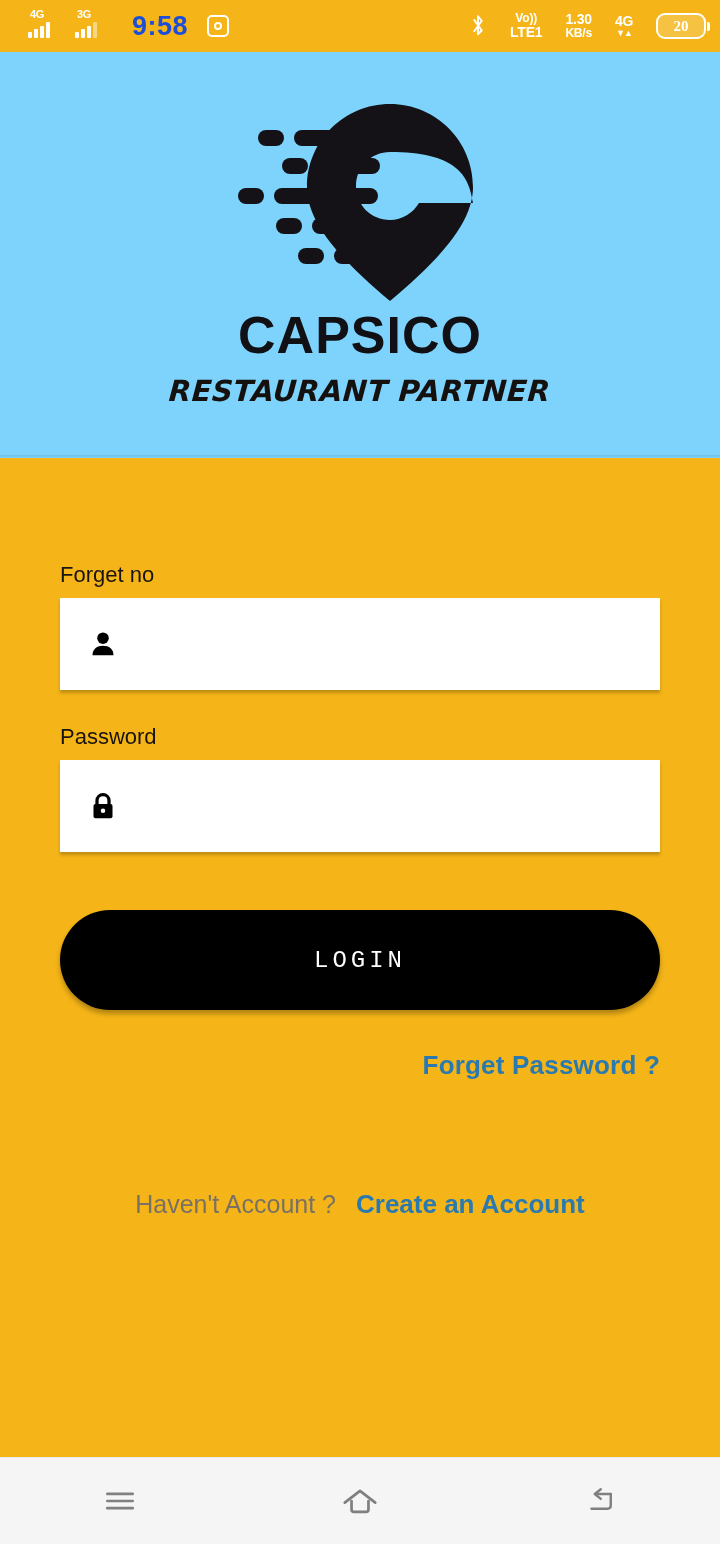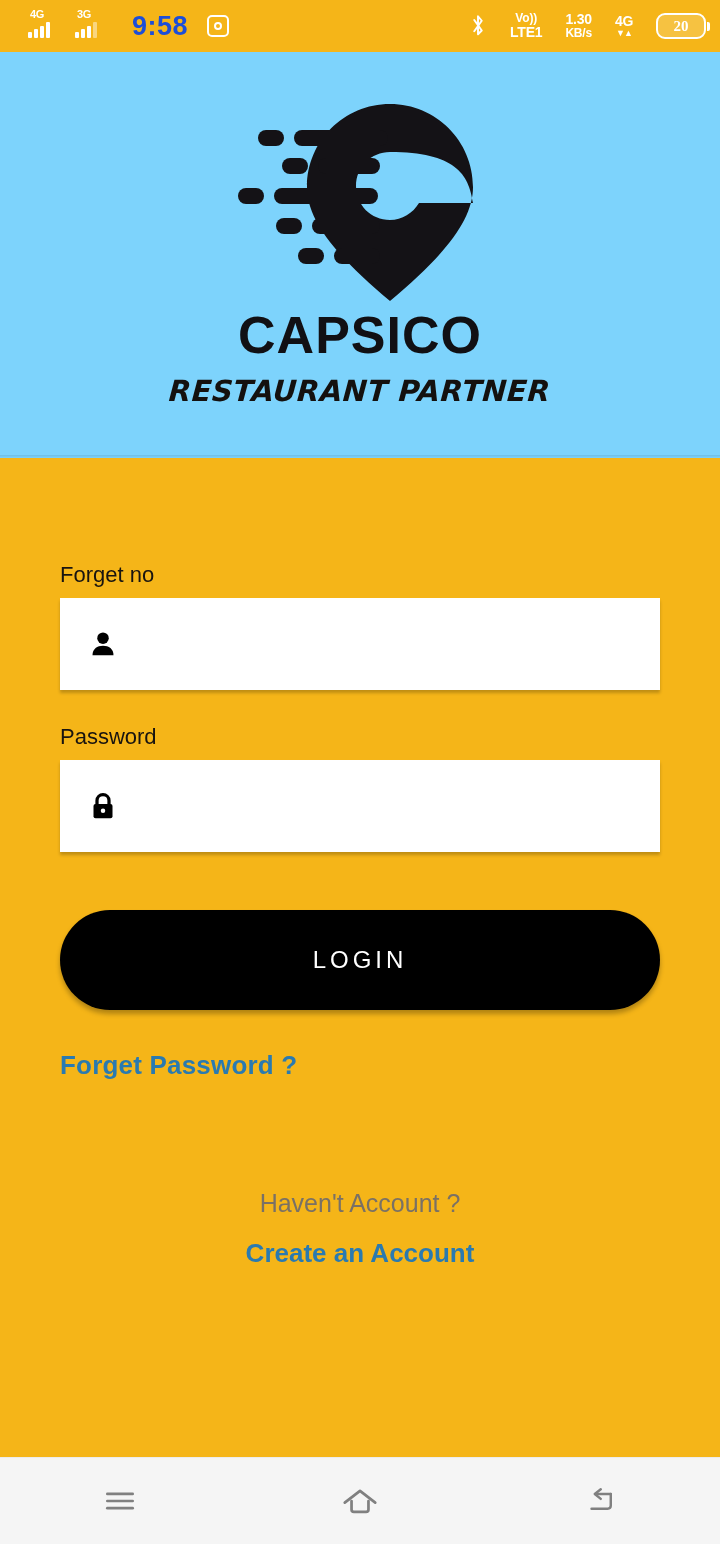--- a/index.html
+++ b/index.html
@@ -245,45 +245,44 @@
     display: block;
     width: 100%;
     height: 100px;
     margin-top: 58px;
     border: none;
     border-radius: 52px;
     background: #000000;
     color: #ffffff;
     font-size: 24px;
     letter-spacing: 4px;
-    font-family: Liberation Sans, sans-serif;
+    font-family: Liberation Mono, monospace;
     box-shadow: 0 4px 5px rgba(0,0,0,0.28);
     cursor: pointer;
   }
 
   .forget-row {
     display: flex;
-    justify-content: flex-start;
+    justify-content: flex-end;
     margin-top: 40px;
   }
   .forget-link {
     font-size: 26px;
     font-weight: bold;
     color: #2a7ab0;
     letter-spacing: 0.2px;
     cursor: pointer;
   }
 
   .signup-row {
     display: flex;
     align-items: center;
     justify-content: center;
     gap: 20px;
     margin-top: 108px;
-    flex-direction: column;
   }
   .signup-text {
     font-size: 25px;
     color: #7a7165;
   }
   .signup-link {
     font-size: 26px;
     font-weight: bold;
     color: #2a7ab0;
     cursor: pointer;

